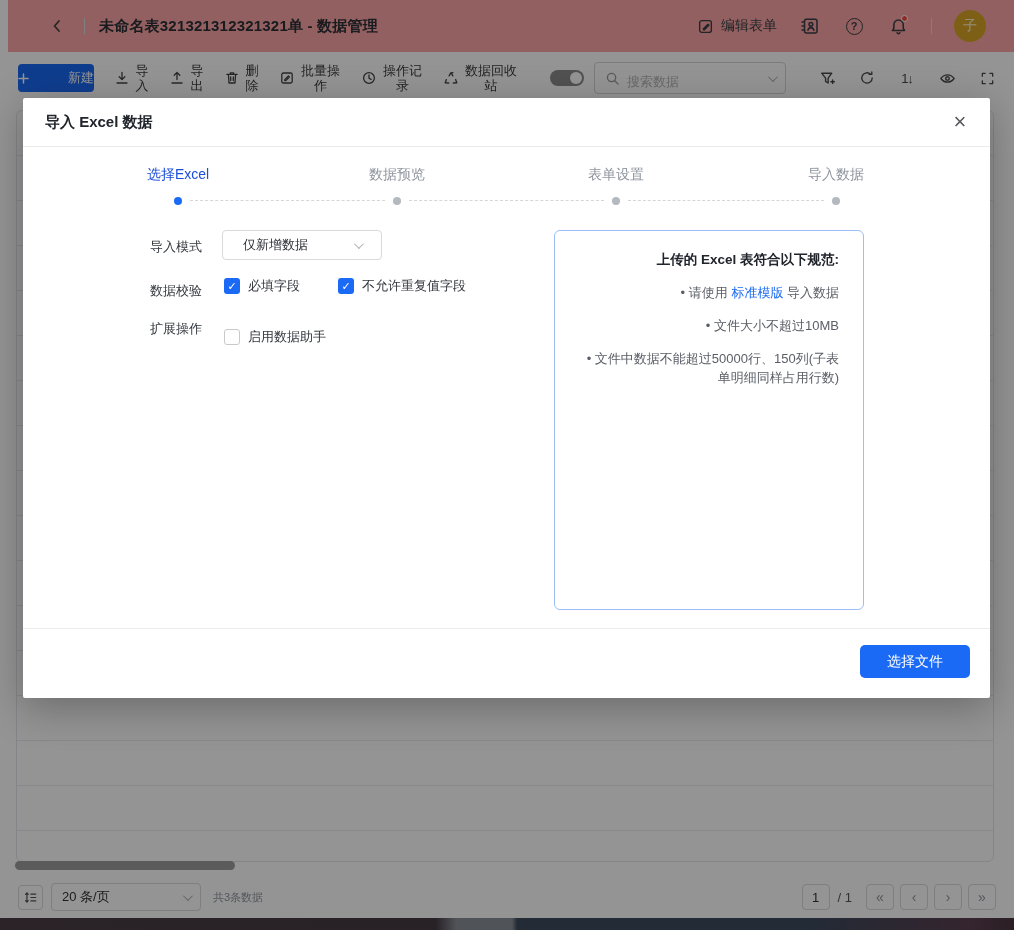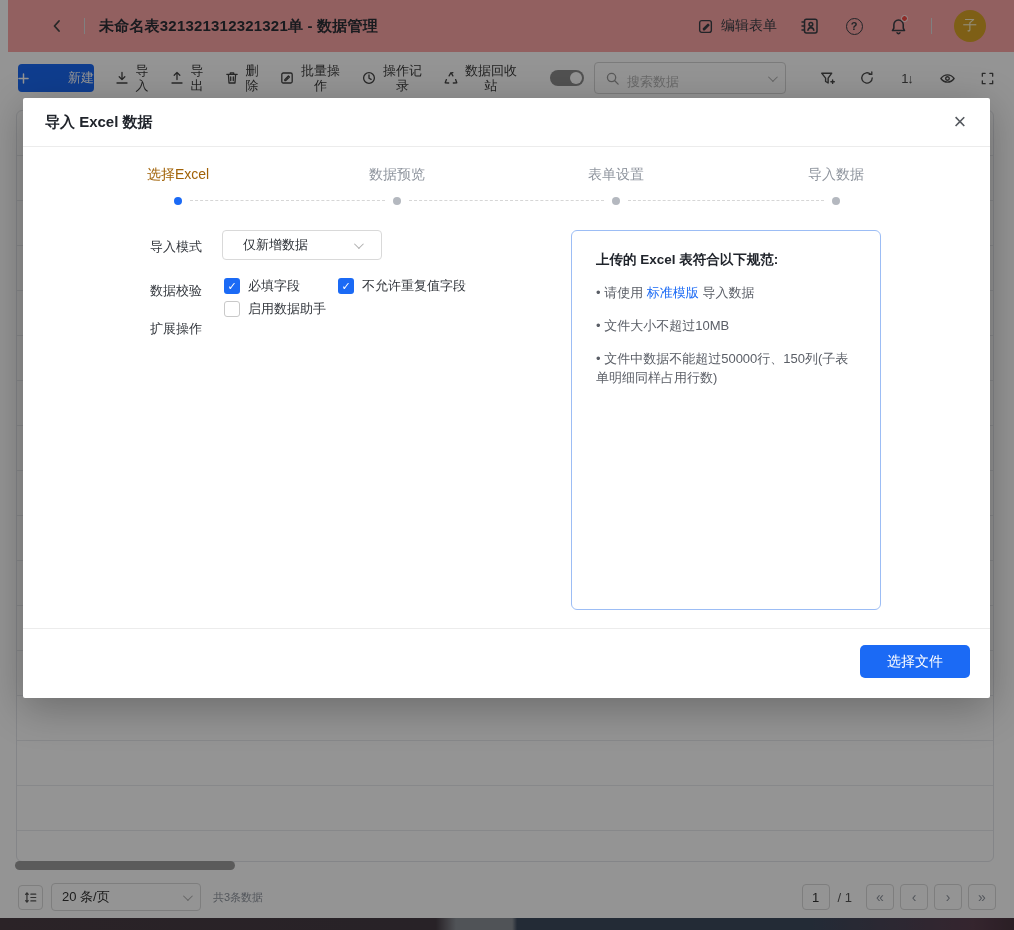--- a/index.html
+++ b/index.html
@@ -74,38 +74,38 @@
   
   .modal { position:absolute; left:23px; top:98px; width:967px; height:600px; background:#fff; border-radius:2px;
     box-shadow:0 10px 40px rgba(0,0,0,.28); z-index:100; }
   .modal-header { position:absolute; left:0; top:0; width:100%; height:49px; border-bottom:1px solid #ececec;
     display:flex; align-items:center; padding:0 22px; }
   .modal-title { font-size:15px; font-weight:700; color:#20242b; }
   .modal-close { position:absolute; right:16px; top:10px; width:28px; height:28px; display:flex; align-items:center; justify-content:center;
     font-size:22px; color:#55595f; cursor:pointer; line-height:1; }
 
   .step-label { position:absolute; top:68px; width:140px; text-align:center; font-size:14px; color:#8f959e; }
-  .step-label.active { color:#a16207; }
+  .step-label.active { color:#1d4ed8; }
   .step-dot { position:absolute; top:99px; width:8px; height:8px; border-radius:50%; background:#b4b8bf; }
   .step-dot.active { background:#1b6af5; }
   .step-dash { position:absolute; top:102px; height:0; border-top:1px dashed #d6d6d6; }
 
   .form-label { position:absolute; left:127px; font-size:13px; color:#33373d; }
   .mode-select { position:absolute; left:199px; top:132px; width:160px; height:30px; border:1px solid #d9d9d9; border-radius:4px;
     display:flex; align-items:center; padding:0 20px; font-size:13px; color:#2a2e34; cursor:pointer; background:#fff; }
   .mode-select .caret { margin-left:auto; }
 
   .cb-row { position:absolute; display:flex; align-items:center; gap:8px; font-size:13px; color:#33373d; }
   .checkbox { width:16px; height:16px; border-radius:3px; display:flex; align-items:center; justify-content:center; cursor:pointer; flex:none; }
   .checkbox.checked { background:#1b6af5; color:#fff; font-size:11px; font-weight:700; }
   .checkbox.unchecked { background:#fff; border:1px solid #c9c9c9; }
   .cb-gap { width:22px; }
 
-  .notice-panel { position:absolute; left:548px; top:132px; width:310px; height:380px; background:#fff;
-    border:1px solid #9cbdf5; border-radius:6px; padding:20px 24px; }
+  .notice-panel { position:absolute; left:531px; top:132px; width:310px; height:380px; background:#fff;
+    border:1px solid #9cbdf5; border-radius:6px; padding:20px 24px;text-align:right; }
   .notice-title { font-size:13.5px; font-weight:700; color:#20242b; }
   .notice-item { margin-top:14px; font-size:13px; line-height:19px; color:#5a5e66; }
   .notice-item::before { content:"•  "; color:#5a5e66; }
   .notice-link { color:#1b6af5; cursor:pointer; text-decoration:none; }
 
   .modal-footer { position:absolute; left:0; bottom:0; width:100%; height:70px; border-top:1px solid #ececec; }
   .btn-primary { position:absolute; right:20px; top:16px; width:110px; height:33px; background:#1b6af5; color:#fff;
     border:none; border-radius:5px; font-size:14px; cursor:pointer; }
 </style>
 </head>
@@ -305,21 +305,21 @@
     </div>
     <span>必填字段</span>
     <span class="cb-gap"></span>
     <div class="checkbox checked">
       <span>✓</span>
     </div>
     <span>不允许重复值字段</span>
   </div>
 
   <div class="form-label" style="top:222px">扩展操作</div>
-  <div class="cb-row" style="left:201px; top:202px">
+  <div class="cb-row" style="left:201px; top:230px">
     <div class="checkbox unchecked"></div>
     <span>启用数据助手</span>
   </div>
 
   <div class="notice-panel">
     <div class="notice-title">上传的 Excel 表符合以下规范:</div>
     <div class="notice-item"><span>请使用 </span><a class="notice-link">标准模版</a><span> 导入数据</span></div>
     <div class="notice-item">文件大小不超过10MB</div>
     <div class="notice-item">文件中数据不能超过50000行、150列(子表单明细同样占用行数)</div>
   </div>

